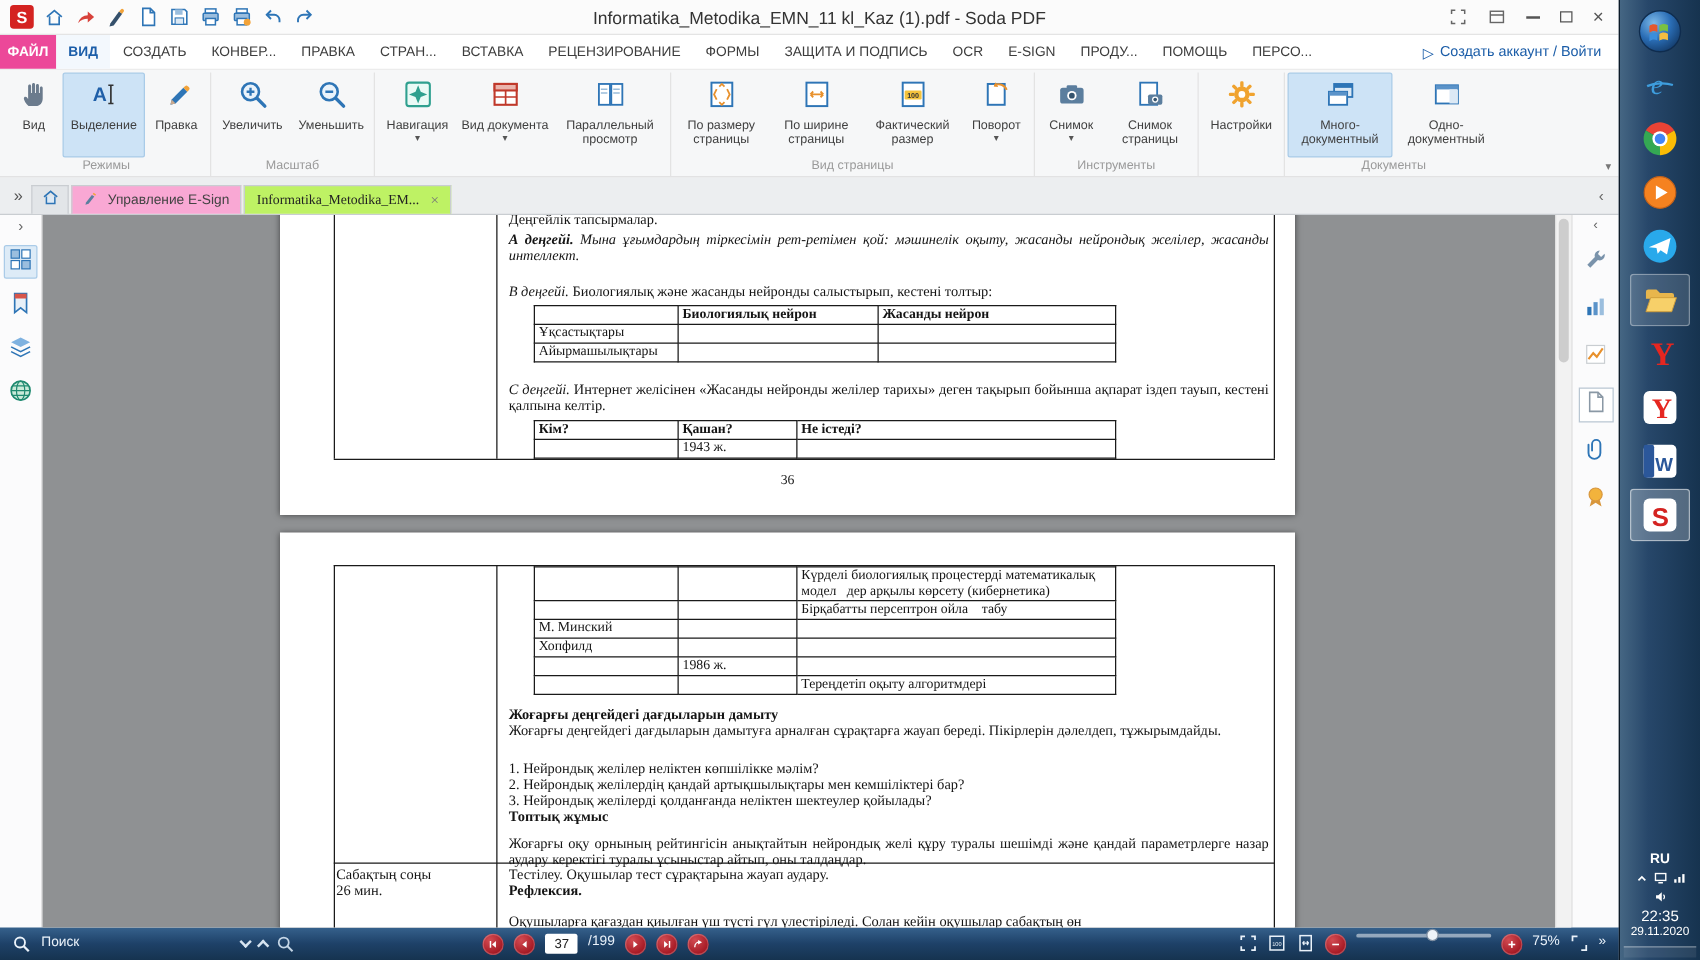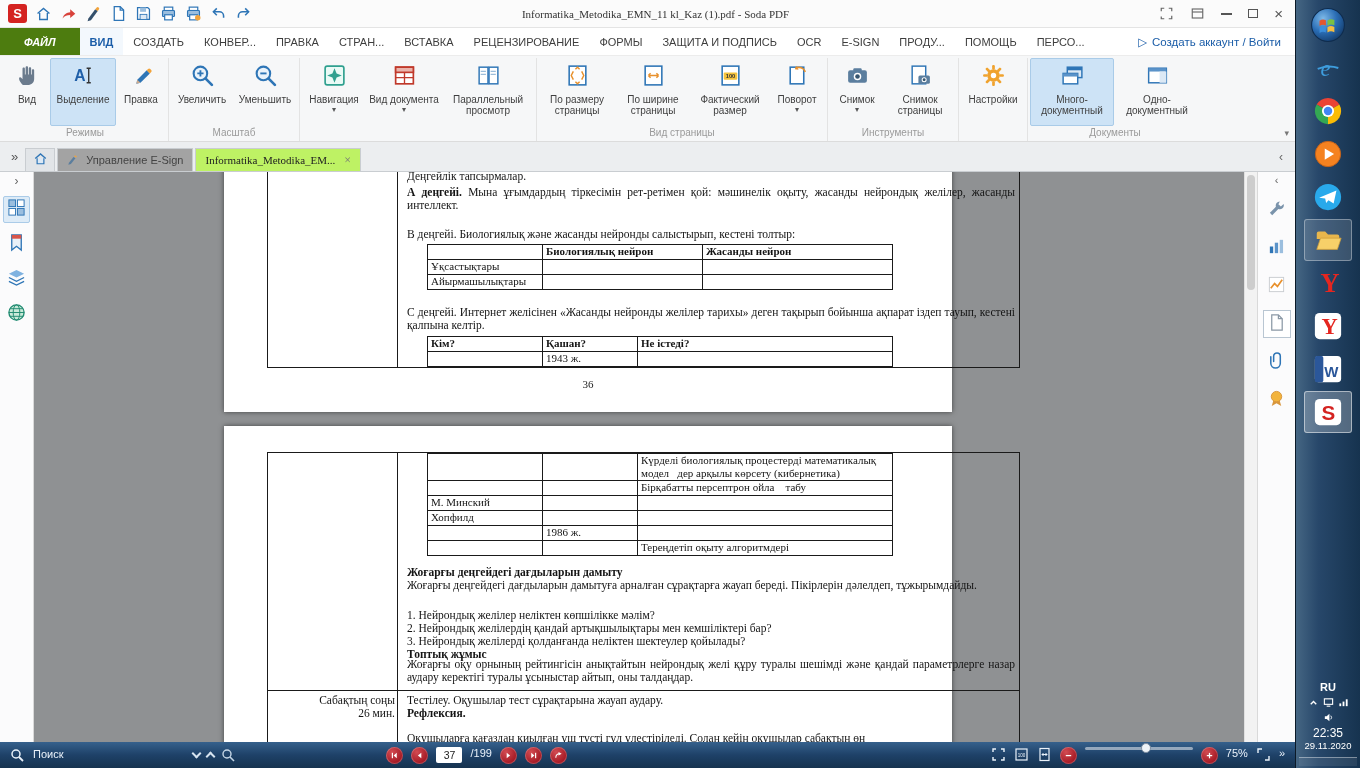--- a/index.html
+++ b/index.html
@@ -5,78 +5,78 @@
   * { box-sizing:border-box; margin:0; padding:0; }
   html,body { width:1360px; height:768px; overflow:hidden; font-family:"Liberation Sans",sans-serif; background:#1c3c5e; }
 
   .app { position:absolute; top:0; left:0; width:1295px; height:768px; display:flex; flex-direction:column; background:#fff; }
 
   
   .titlebar { flex:0 0 28px; display:flex; align-items:center; padding:0 8px; background:#fbfbfb; border-bottom:1px solid #e4e4e4; position:relative; }
   .tb-icons { display:flex; align-items:center; gap:8px; z-index:1; }
   .tb-icons svg { width:17px; height:17px; display:block; }
   .slogo { width:19px; height:19px; background:#d42321; color:#fff; border-radius:3px; font:bold 13px/19px "Liberation Sans",sans-serif; text-align:center; }
-  .tb-title { position:absolute; left:16px; right:0; text-align:center; font-size:11px; color:#333;font-family:Liberation Serif, serif; }
+  .tb-title { position:absolute; left:16px; right:0; text-align:center; font-size:14px; color:#333; }
   .tb-right { margin-left:auto; display:flex; align-items:center; gap:16px; z-index:1; padding-right:4px; }
   .tb-right svg { width:15px; height:15px; display:block; }
   .wmin { width:11px; height:2px; background:#555; }
   .wmax { width:10px; height:9px; border:1.5px solid #555; }
   .wclose { font-size:15px; line-height:15px; color:#555; }
 
   
   .menubar { flex:0 0 28px; display:flex; align-items:stretch; background:#fff; border-bottom:1px solid #ececec; font-size:11px; color:#3d3d3d; }
   .mtab { display:flex; align-items:center; padding:0 10px; white-space:nowrap; }
-  .mtab.file { background:#4d7c0f; color:#fff; font-weight:bold; padding:0 24px;font-style:italic; }
+  .mtab.file { background:#ec4899; color:#fff; font-weight:bold; padding:0 6px; }
   .mtab.active { color:#1b5da8; background:#f3f8fd; font-weight:bold; }
   .account { margin-left:auto; display:flex; align-items:center; gap:5px; color:#1b5da8; padding-right:14px; font-size:11.5px; white-space:nowrap; }
 
   
   .ribbon { flex:0 0 86px; background:#f6f7f8; border-bottom:1px solid #dcdcdc; display:flex; padding:2px 2px 0 2px; }
   .rgroup { display:flex; flex-direction:column; border-right:1px solid #e3e3e3; padding:0 2px; }
   .rbtns { display:flex; align-items:stretch; flex:1; }
   .rbtn { display:flex; flex-direction:column; align-items:center; padding-top:4px; border:1px solid transparent; border-radius:2px; }
   .rbtn.sel { background:#cde3f6; border-color:#a9cbe8; }
   .rbtn svg { width:25px; height:25px; flex:0 0 25px; }
   .rlbl { margin-top:2px; font-size:10px; line-height:11px; color:#3f3f3f; text-align:center; }
   .rdrop { font-size:8px; color:#555; line-height:8px; margin-top:1px; }
   .rgl { height:15px; font-size:10px; color:#9a9a9a; text-align:center; line-height:14px; position:relative; }
   .ribmore { align-self:flex-end; font-size:9px; color:#777; padding:0 4px 3px 2px; margin-left:auto; }
 
   
   .doctabs { flex:0 0 30px; background:#eceef0; display:flex; align-items:flex-end; padding:0 4px; border-bottom:1px solid #c9cdd1; }
   .dt-ovf { align-self:center; color:#555; font-size:13px; padding:0 7px; }
   .dt-home { width:30px; height:23px; background:#e2e5e8; border:1px solid #c9cdd1; border-bottom:none; display:flex; align-items:center; justify-content:center; margin-right:2px; }
   .dt-home svg { width:15px; height:15px; }
-  .dtab { height:23px; display:flex; align-items:center; gap:6px; padding:0 9px; background:#a3a3a3; border:1px solid #c9cdd1; border-bottom:none; font-size:11px; color:#444; margin-right:2px; white-space:nowrap; }
+  .dtab { height:23px; display:flex; align-items:center; gap:6px; padding:0 9px; background:#f9a8d4; border:1px solid #c9cdd1; border-bottom:none; font-size:11px; color:#444; margin-right:2px; white-space:nowrap; }
   .dtab svg { width:13px; height:13px; }
   .dtab.active { background:#bef264; color:#222;font-family:Liberation Serif, serif; }
   .dt-close { color:#777; font-size:12px; margin-left:3px; }
   .dt-right { margin-left:auto; align-self:center; color:#666; font-size:12px; padding:0 8px; }
 
   
   .main { flex:1; display:flex; min-height:0; }
   .lsb { flex:0 0 34px; background:#fbfbfc; border-right:1px solid #d9d9d9; display:flex; flex-direction:column; align-items:center; padding-top:2px; gap:8px; }
   .lsb .chev { font-size:12px; color:#666; }
   .sbtn { width:27px; height:27px; display:flex; align-items:center; justify-content:center; border:1px solid transparent; border-radius:2px; }
   .sbtn.sel { background:#ddebf7; border-color:#aacbe8; }
   .sbtn svg { width:19px; height:19px; }
 
   .docarea { flex:1; position:relative; background:#8f9193; overflow:hidden; }
-  .page { position:absolute; left:190px; width:728px; background:#fff; box-shadow:0 0 5px rgba(0,0,0,.55); }
+  .page { position:absolute; left:190px; width:812px; background:#fff; box-shadow:0 0 5px rgba(0,0,0,.55); }
   .p36 { top:-12px; height:252px; }
   .p37 { top:254px; height:500px; }
   .vline { position:absolute; width:1px; background:#1a1a1a; }
   .hline { position:absolute; height:1px; background:#1a1a1a; }
   .ptext { position:absolute; left:183px; width:608px; font:11.5px/13px "Liberation Serif",serif; color:#141414; }
   .just { text-align:justify; }
-  .b { font-weight:bold; } .it { }
+  .b { font-weight:bold; } .it { font-style:italic; }
   .pnum { position:absolute; left:0; width:100%; text-align:center; font:11px "Liberation Serif",serif; color:#222; }
   .dtbl { position:absolute; border-collapse:collapse; table-layout:fixed; font:11px/13px "Liberation Serif",serif; color:#141414; }
   .dtbl td { border:1px solid #1a1a1a; padding:0 3px; height:15px; overflow:hidden; white-space:pre-wrap; vertical-align:top; }
-  .lcell { position:absolute; left:45px; width:126px; text-align:right; font:11.5px/13px "Liberation Serif",serif; color:#141414; }
+  .lcell { position:absolute; left:45px; width:126px; text-align:left; font:11.5px/13px "Liberation Serif",serif; color:#141414; }
 
   .vscroll { flex:0 0 13px; background:#f2f2f2; border-left:1px solid #e0e0e0; position:relative; }
   .vthumb { position:absolute; left:2px; right:2px; top:3px; height:115px; background:#cdcdcd; border-radius:4px; }
 
   .rtb { flex:0 0 38px; background:#fbfbfc; border-left:1px solid #d9d9d9; display:flex; flex-direction:column; align-items:center; padding-top:2px; gap:10px; }
   .rtb .chev { font-size:11px; color:#666; }
   .rtbtn { width:28px; height:28px; display:flex; align-items:center; justify-content:center; border:1px solid transparent; }
   .rtbtn.sel { border-color:#b9c6d2; background:#fff; }
   .rtbtn svg { width:19px; height:19px; }
 
@@ -563,21 +563,21 @@
               </tr>
         </tbody>
           </table>
 
         <div class="ptext b" style="top:140px">Жоғарғы деңгейдегі дағдыларын дамыту</div>
         <div class="ptext just" style="top:153px">Жоғарғы деңгейдегі дағдыларын дамытуға арналған сұрақтарға жауап береді. Пікірлерін дәлелдеп, тұжырымдайды.</div>
         <div class="ptext" style="top:183px">1. Нейрондық желілер неліктен көпшілікке мәлім?</div>
         <div class="ptext" style="top:196px">2. Нейрондық желілердің қандай артықшылықтары мен кемшіліктері бар?</div>
         <div class="ptext" style="top:209px">3. Нейрондық желілерді қолданғанда неліктен шектеулер қойылады?</div>
         <div class="ptext b" style="top:222px">Топтық жұмыс</div>
-        <div class="ptext just" style="top:232px">Жоғарғы оқу орнының рейтингісін анықтайтын нейрондық желі құру туралы шешімді және қандай параметрлерге назар аудару керектігі туралы ұсыныстар айтып, оны талдаңдар.</div>
+        <div class="ptext just" style="top:243px">Жоғарғы оқу орнының рейтингісін анықтайтын нейрондық желі құру туралы шешімді және қандай параметрлерге назар аудару керектігі туралы ұсыныстар айтып, оны талдаңдар.</div>
 
         <div class="hline" style="left:43px;top:264px;width:753px"></div>
 
         <div class="lcell" style="top:268px">
           <div>Сабақтың соңы</div>
           <div>26 мин.</div>
         </div>
         <div class="ptext" style="top:268px">Тестілеу.  Оқушылар тест сұрақтарына жауап аудару.</div>
         <div class="ptext b" style="top:281px">Рефлексия.</div>
         <div class="ptext" style="top:306px">Оқушыларға қағаздан қиылған үш түсті гүл үлестіріледі.  Солан кейін оқушылар сабақтың өн</div>

